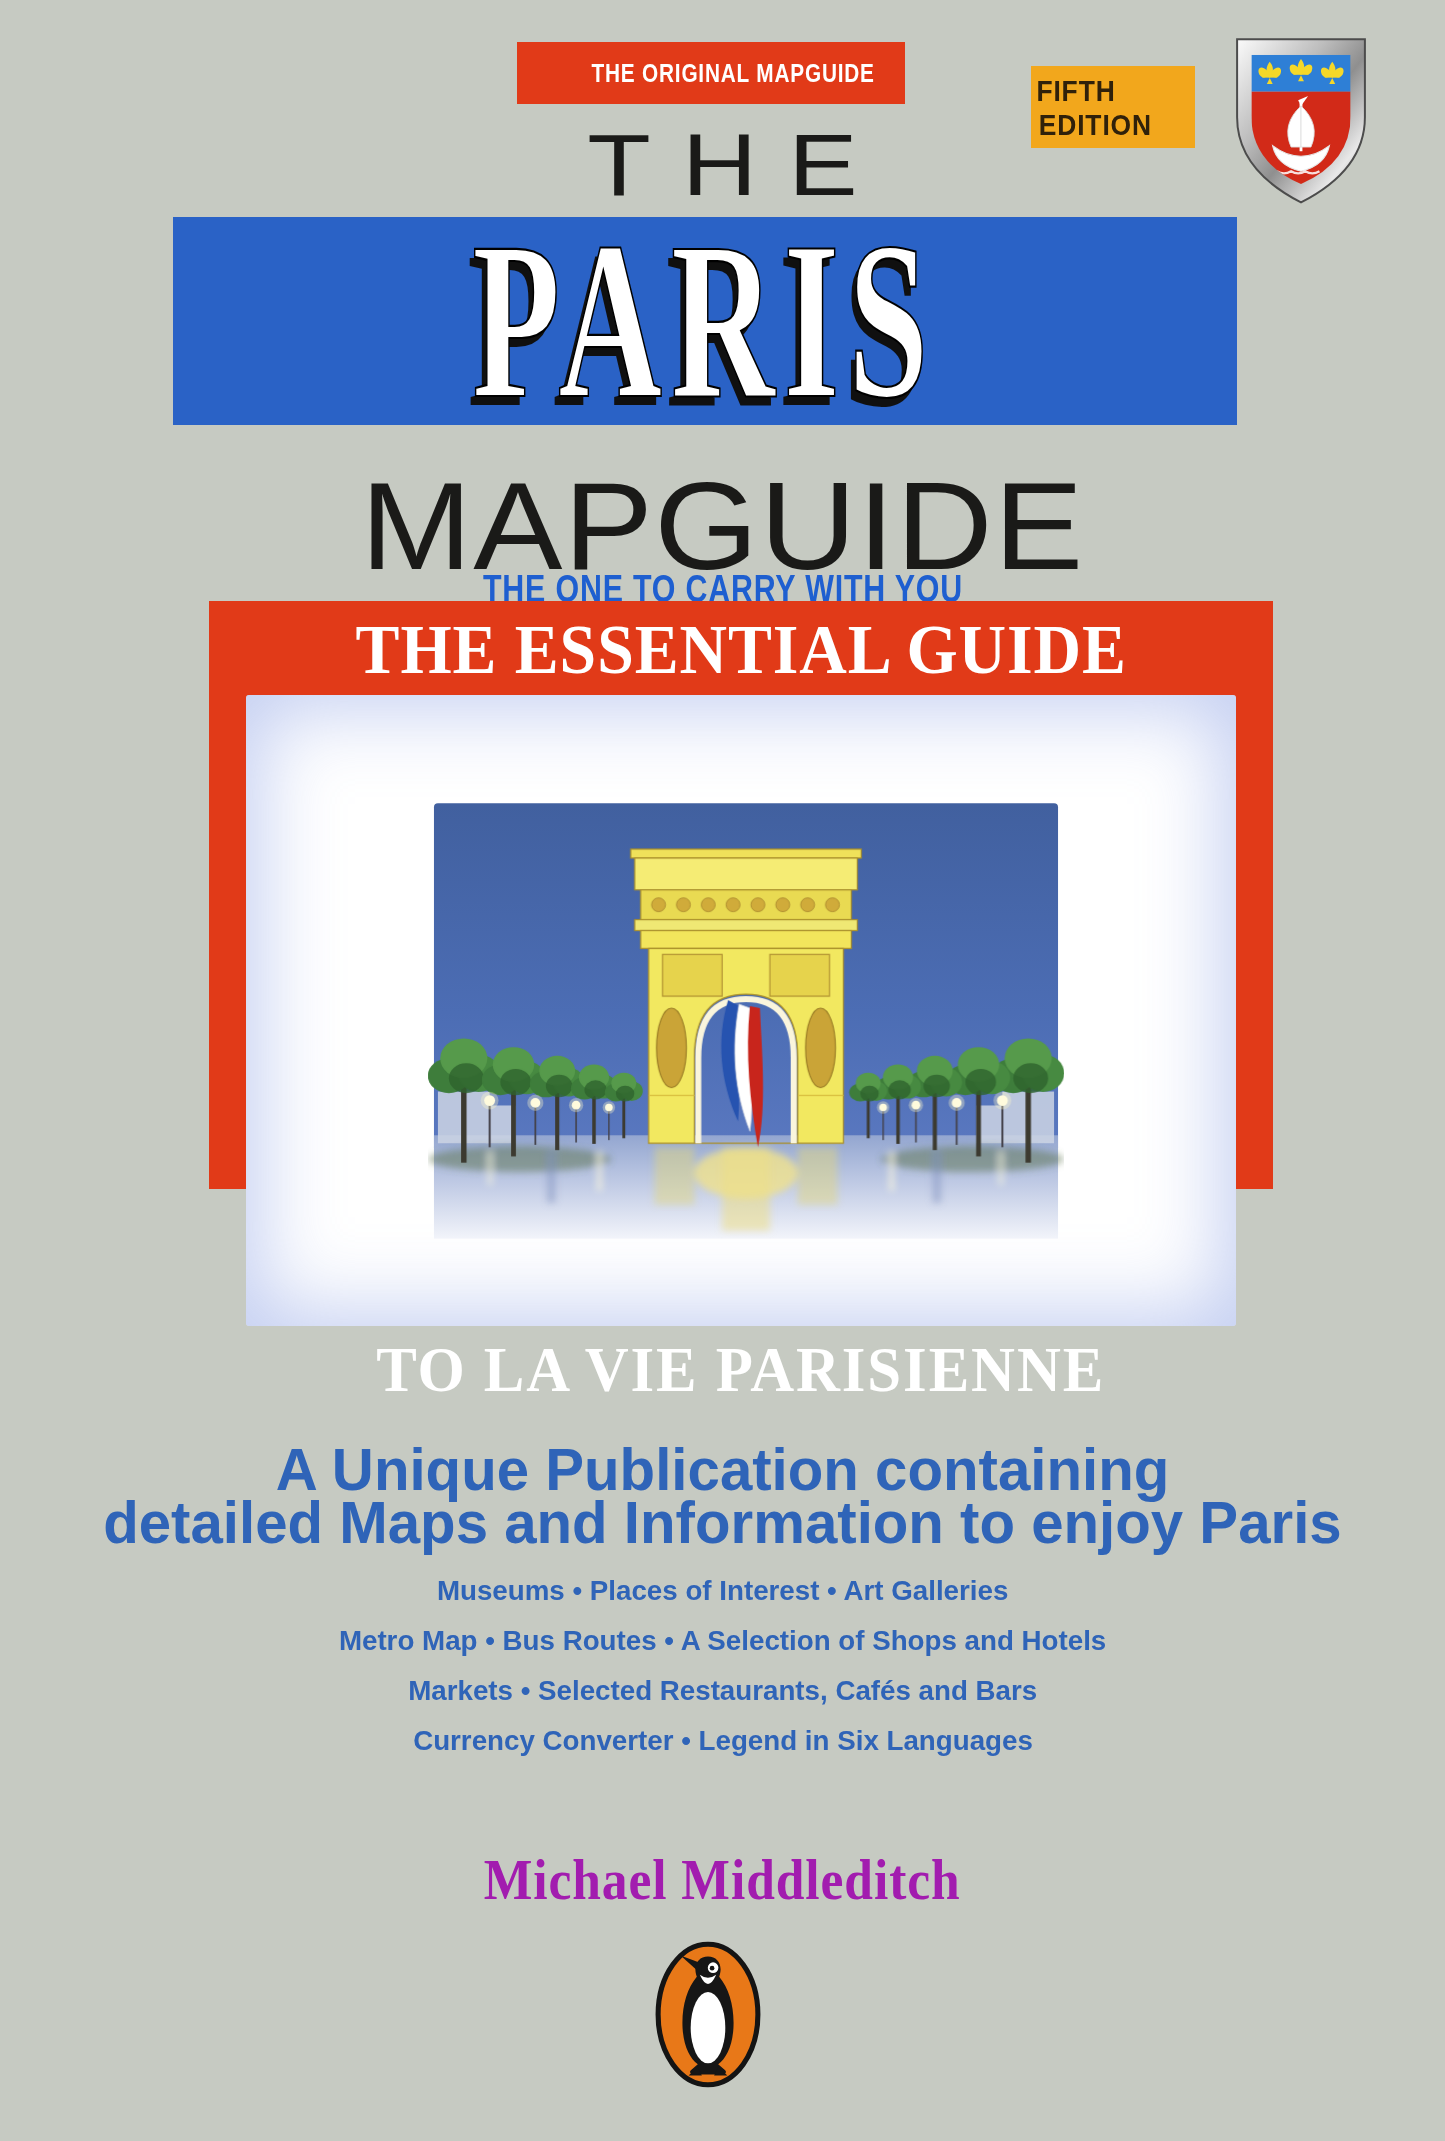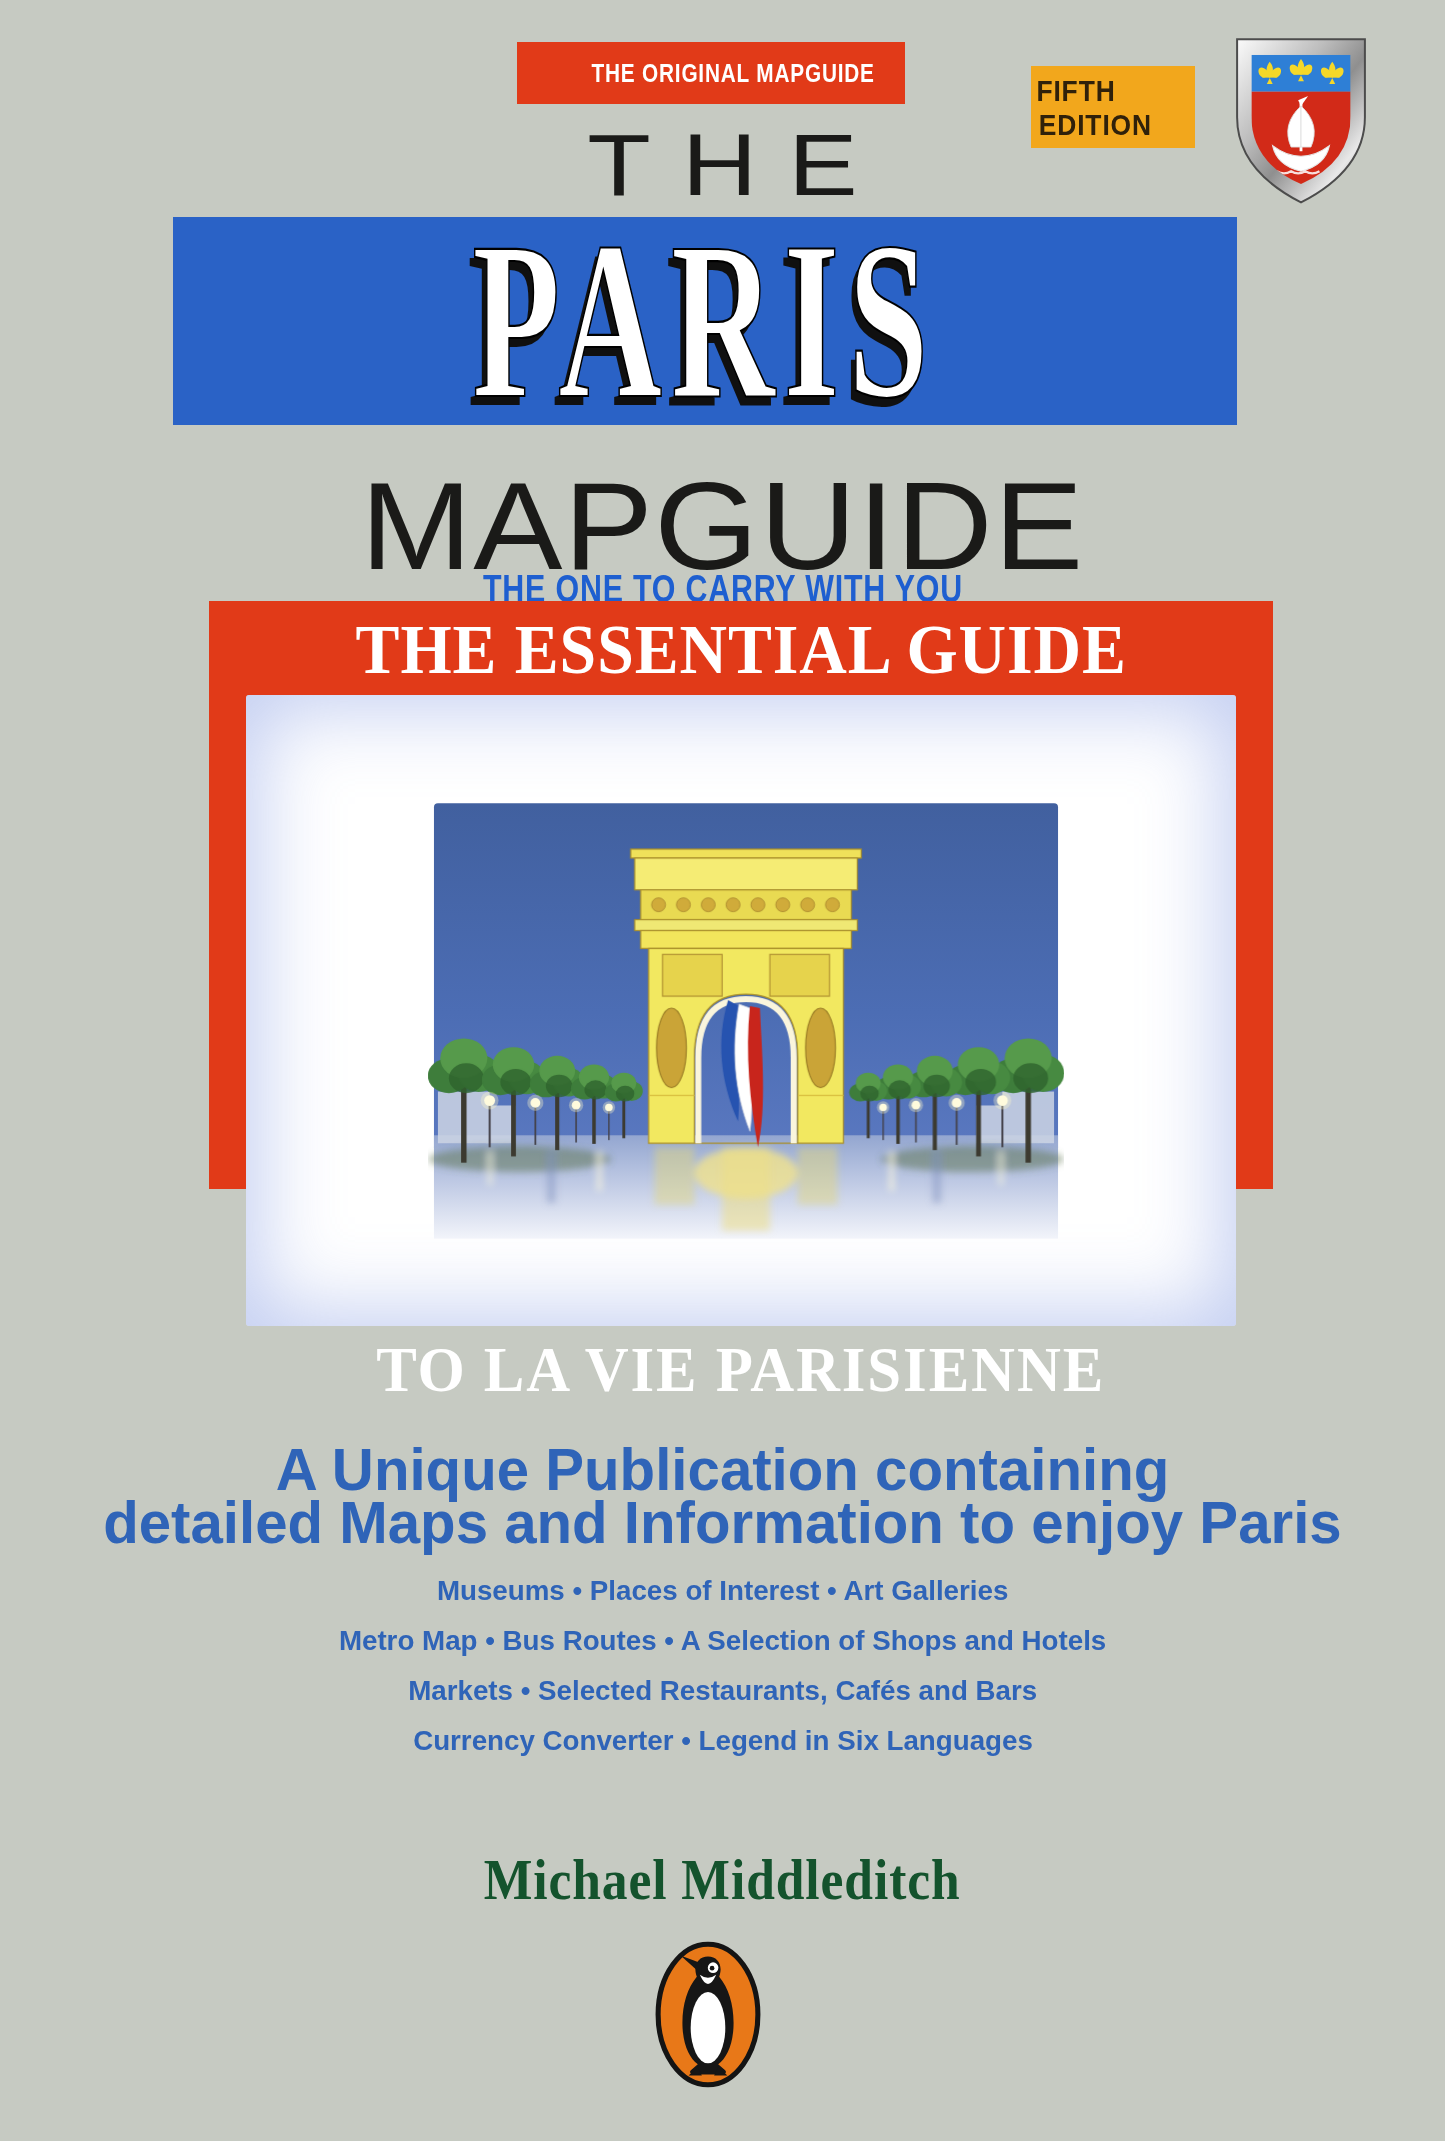--- a/index.html
+++ b/index.html
@@ -111,21 +111,21 @@
   }
   .painting{position:absolute;left:182px;top:101px;width:636px;height:450px;}
 
   
   .intro{left:0;top:1443px;font-size:60px;font-weight:700;line-height:53px;color:var(--text-blue);}
   .intro .sq{transform:scaleX(.97);}
   .features{left:0;top:1566px;font-size:28px;font-weight:700;line-height:50px;color:var(--text-blue);text-decoration:underline;}
   .features .sq{transform:scaleX(.99);}
 
   
-  .author{left:0;top:1848px;font-family:"Liberation Serif",serif;font-size:56px;font-weight:700;color:#14532d;}
+  .author{left:0;top:1848px;font-family:"Liberation Serif",serif;font-size:56px;font-weight:700;color:#a21caf;}
   .author .sq{transform:scaleX(.92);letter-spacing:1px;}
 
   .penguin{left:652px;top:1938px;width:112px;height:155px;}
 </style>
 </head>
 <body>
 
 <div class="cover">
 
   <div class="abs top-banner">

